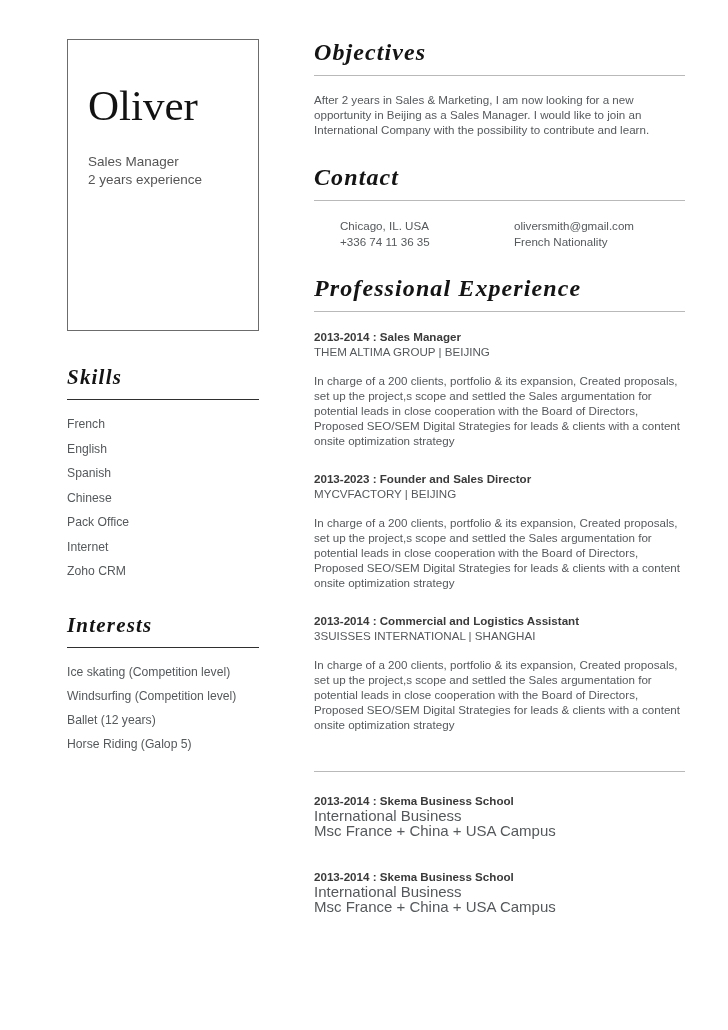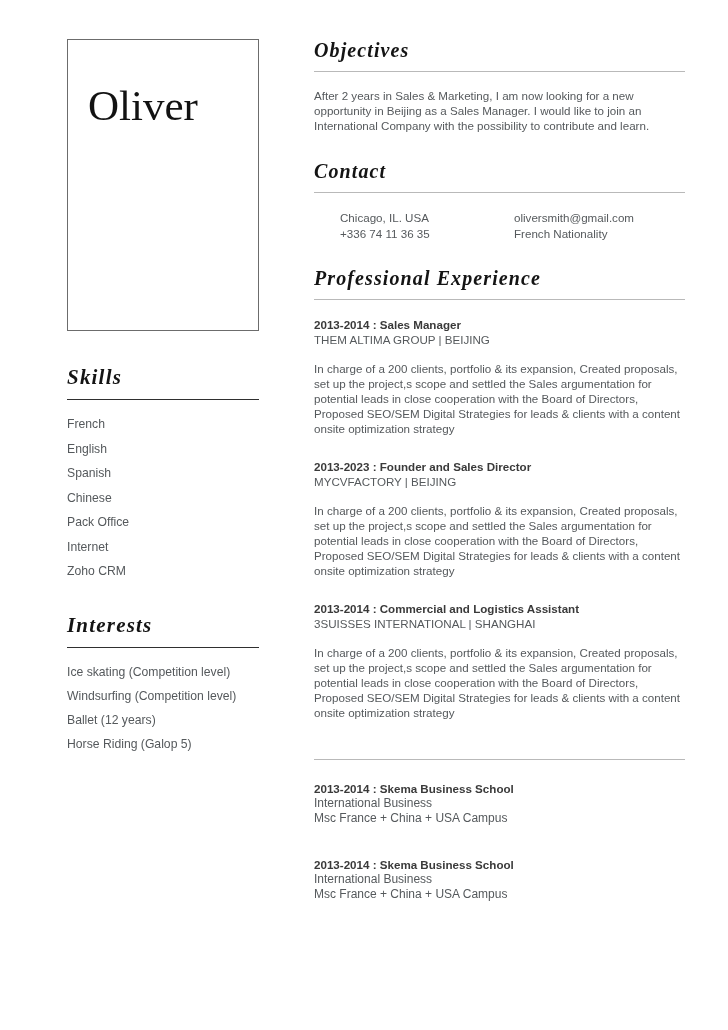--- a/index.html
+++ b/index.html
@@ -96,21 +96,21 @@
     top: 39px;
     width: 372px;
   }
 
   .sec-right { margin-bottom: 0; }
 
   .sec-right-title {
     font-family: "Liberation Serif", "DejaVu Serif", serif;
     font-style: italic;
     font-weight: 700;
-    font-size: 20px;
+    font-size: 24px;
     letter-spacing: 1.1px;
     color: #141414;
   }
 
   .rule-right {
     width: 371px;
     height: 0;
     border-top: 1.4px solid #b9b9b9;
     margin-top: 9px;
   }
@@ -158,39 +158,43 @@
     margin-top: 13px;
     font-size: 11.6px;
     line-height: 15.1px;
     color: #55595c;
   }
 
   .edu-entry { margin-top: 21px; }
   .edu-entry-2 { margin-top: 30px; }
 
   .edu-line {
-    font-size: 12px;
+    font-size: 15px;
     line-height: 15.3px;
     color: #55595c;
   }
 
   .spacer-objectives { height: 27px; }
   .spacer-contact { height: 25px; }
   .spacer-exp { height: 30px; }
 </style>
 </head>
 <body>
 
 <div class="page">
 
   <div class="left-col">
 
     <div class="name-box">
       <div class="name">
         <span class="name-line">Oliver</span>
+      </div>
+      <div class="role-block">
+        <div>Sales Manager</div>
+        <div>2 years experience</div>
       </div>
     </div>
 
     <div class="sec-left">
       <div class="sec-left-title">Skills</div>
       <div class="rule-left"></div>
       <ul class="item-list skills-list">
         <li>French</li>
         <li>English</li>
         <li>Spanish</li>

